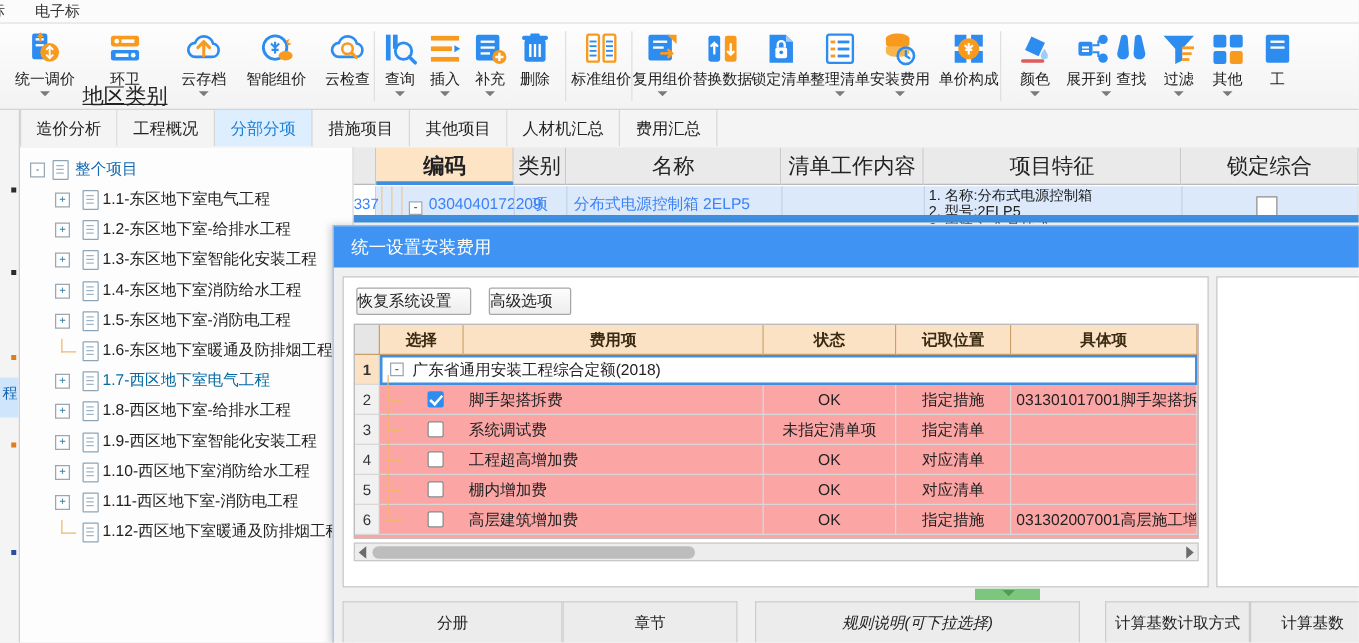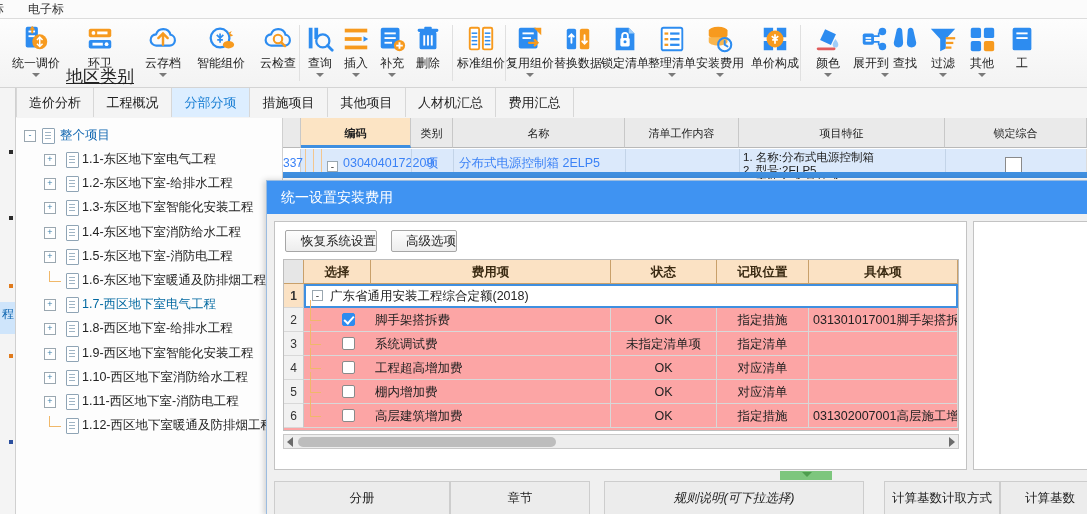--- a/index.html
+++ b/index.html
@@ -50,41 +50,41 @@
   .tnode .exp{position:absolute;left:0;top:6px;width:10px;height:10px;border:1px solid #9aa7b0;
      background:#fff;font-size:9px;line-height:9px;text-align:center;color:#3b7ea8;}
   .tnode .docic{position:absolute;top:4px;width:11px;height:14px;background:#fff;
      border:1px solid #8fa4b5;border-radius:1px;}
   .tnode .docic:after{content:"";position:absolute;left:2px;top:3px;width:6px;height:1px;
      background:#9fb4c4;box-shadow:0 3px 0 #9fb4c4,0 6px 0 #9fb4c4;}
   .tnode .tx{position:absolute;white-space:nowrap;}
   .elbow{position:absolute;border-left:1px solid #f0b86a;border-bottom:1px solid #f0b86a;}
   
   .grid{position:absolute;left:283px;top:118px;width:804px;height:396px;background:#fff;overflow:hidden;}
-  .gh{position:absolute;top:0;height:30px;line-height:30px;text-align:center;font-size:11px;
+  .gh{position:absolute;top:0;height:30px;line-height:30px;text-align:center;font-size:17px;
       color:#222;background:#eaeaea;border-right:1px solid #c8c8c8;border-bottom:1px solid #b9b9b9;
       box-sizing:border-box;}
   .gh.code{background:#fce4c4;font-weight:bold;border-bottom:3px solid #3f8fe0;}
   .gr{position:absolute;top:31px;height:28px;box-sizing:border-box;background:#fff;
       border-right:1px solid #dcdcdc;font-size:12.5px;color:#222;}
   .gr.sel{background:#dbe9fb;}
   .gcell{position:absolute;top:31px;height:28px;line-height:28px;font-size:12.5px;color:#3b82f6;
       box-sizing:border-box;border-right:1px solid #cfd8e4;}
   .gline{position:absolute;top:31px;width:1px;height:28px;background:#f3c68f;}
   .feat{position:absolute;font-size:11.5px;line-height:13px;color:#222;white-space:nowrap;}
   .bluebar{position:absolute;left:283px;top:172px;width:804px;height:6px;background:#3f8fe0;}
   
   .dlg{position:absolute;left:266px;top:180px;width:900px;height:334px;background:#f0f0f0;
        border:1px solid #9bbce0;box-shadow:-2px 0 6px rgba(0,0,0,.18);}
   .dlgtitle{position:absolute;left:0;top:0;width:900px;height:33px;background:#3f93f2;
        color:#fff;font-size:14px;line-height:33px;padding-left:14px;box-sizing:border-box;}
   .dlgbody{position:absolute;left:7px;top:40px;width:693px;height:249px;background:#fff;
        border:1px solid #c3c3c3;box-sizing:border-box;}
   .btn{position:absolute;height:22px;line-height:20px;border:1px solid #a6a6a6;border-radius:2px;
-       background:linear-gradient(#fdfdfd,#ededed);font-size:12.5px;color:#222;text-align:right;
+       background:linear-gradient(#fdfdfd,#ededed);font-size:12.5px;color:#222;text-align:left;
        box-sizing:border-box;}
   .tbl{position:absolute;left:8px;top:37px;width:676px;height:172px;border:1px solid #bdbdbd;
        box-sizing:border-box;background:#fca5a5;overflow:hidden;}
   .th{position:absolute;top:0;height:24px;line-height:24px;text-align:center;font-size:12.5px;
       font-weight:bold;color:#3a2a12;background:#fbe2c4;border-right:1px solid #c9a06a;
       border-bottom:1px solid #c9a06a;box-sizing:border-box;}
   .thnum{background:#e6e6e6;color:#333;}
   .rn{position:absolute;width:20px;height:24px;line-height:24px;text-align:center;font-size:12px;
       color:#333;background:#f1f1f1;border-right:1px solid #c9c9c9;border-bottom:1px solid #d8d8d8;
       box-sizing:border-box;}

